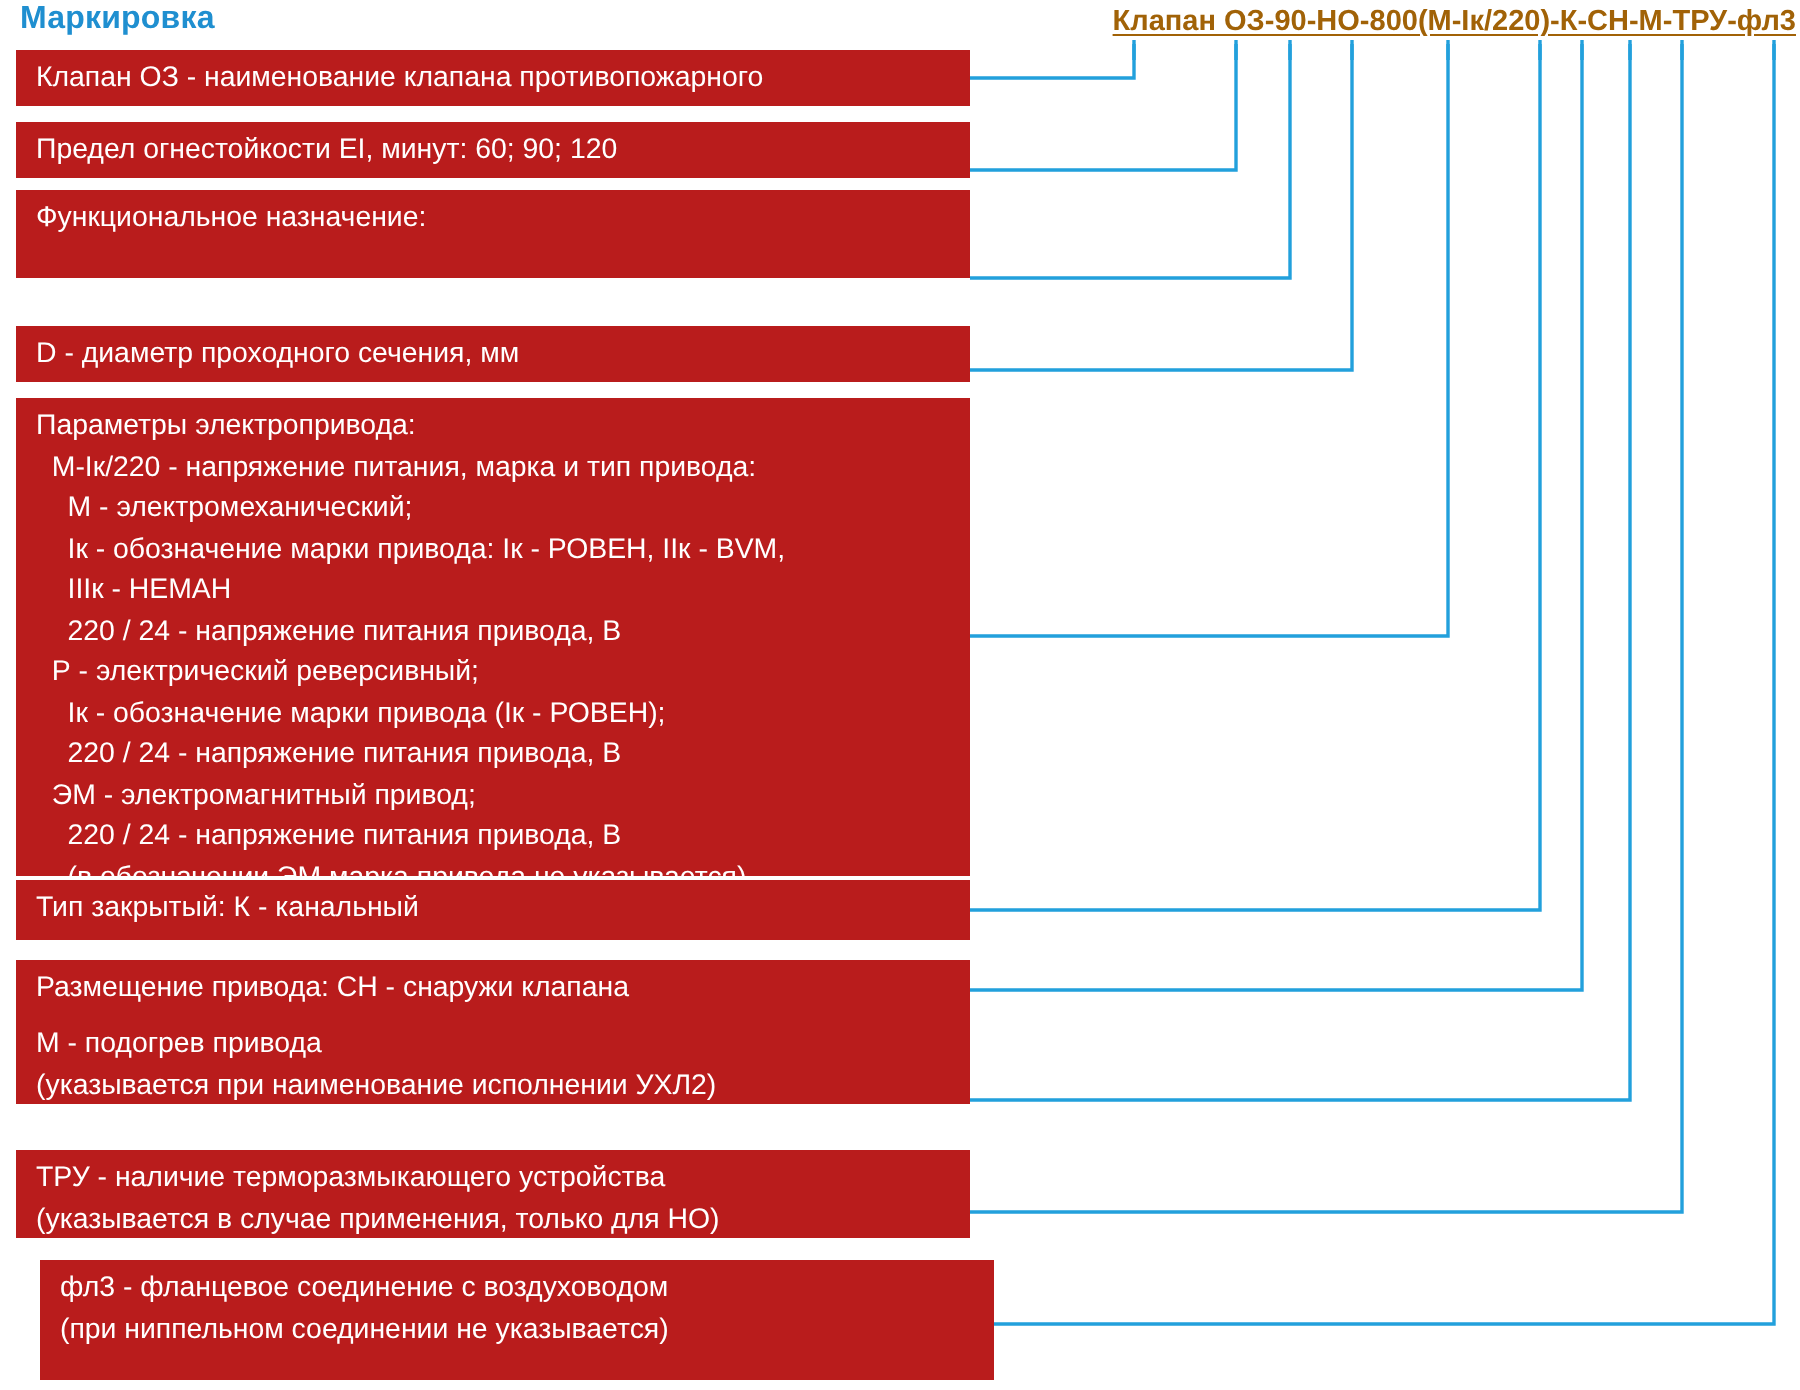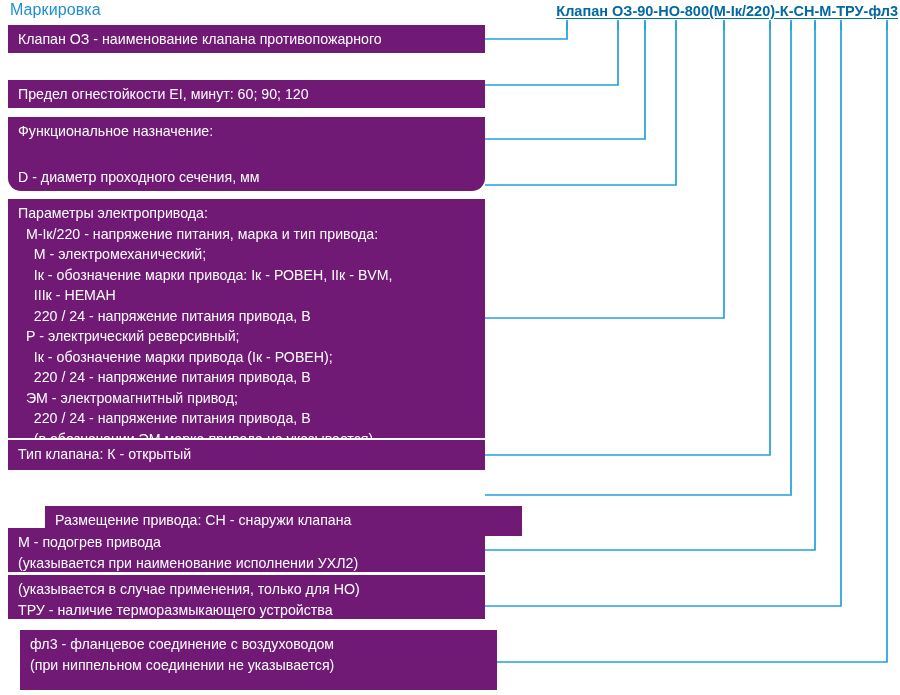--- a/index.html
+++ b/index.html
@@ -10,45 +10,45 @@
     overflow:hidden;
     position:relative;
   }
   #root{position:relative;width:900px;height:695px;}
 
   
   .page-title{
     position:absolute;
     left:10px; top:0px;
     font-size:16px;
-    font-weight:normal;
+    font-weight:bold;
     color:#1f8fd0;
     letter-spacing:0.1px;
     line-height:20px;
     white-space:nowrap;
   }
 
   
   .designation{
     position:absolute;
     right:2px; top:2px;
     font-size:14.5px;
     font-weight:bold;
-    color:#0369a1;
+    color:#a16207;
     white-space:nowrap;
     line-height:18px;
   }
   .designation .seg{ text-decoration:underline; text-underline-offset:2px; }
 
   
   .box{
     position:absolute;
     left:8px;
     width:477px;
-    background:#701a75;
+    background:#b91c1c;
     color:#ffffff;
     box-sizing:border-box;
     padding:4px 0 4px 10px;
     font-size:14.2px;
     line-height:20.5px;
     white-space:pre;
   }
   .box .ln{display:block;}
 
   
@@ -98,24 +98,24 @@
       <line x1="724" y1="20" x2="724" y2="30"></line>
       <line x1="770" y1="20" x2="770" y2="30"></line>
       <line x1="791" y1="20" x2="791" y2="30"></line>
       <line x1="815" y1="20" x2="815" y2="30"></line>
       <line x1="841" y1="20" x2="841" y2="30"></line>
       <line x1="887" y1="20" x2="887" y2="30"></line>
     </svg>
 
   <div id="boxes">
       <div class="box" style="top: 25px; height: 28px;"><span class="ln">Клапан ОЗ - наименование клапана противопожарного</span></div>
-      <div class="box" style="top: 80px; height: 28px;"><span class="ln">Предел огнестойкости EI, минут: 60; 90; 120</span></div>
-      <div class="box" style="top: 117px; height: 60px;"><span class="ln">Функциональное назначение:</span></div>
-      <div class="box" style="top: 163px; height: 28px; border-radius: 13px;"><span class="ln">D - диаметр проходного сечения, мм</span></div>
+      <div class="box" style="top: 61px; height: 28px;"><span class="ln">Предел огнестойкости EI, минут: 60; 90; 120</span></div>
+      <div class="box" style="top: 95px; height: 44px;"><span class="ln">Функциональное назначение:</span></div>
+      <div class="box" style="top: 163px; height: 28px;"><span class="ln">D - диаметр проходного сечения, мм</span></div>
       <div class="box" style="top: 199px; height: 239px;"><span class="ln">Параметры электропривода:</span><span class="ln">  М-Iк/220 - напряжение питания, марка и тип привода:</span><span class="ln">    М - электромеханический;</span><span class="ln">    Iк - обозначение марки привода: Iк - РОВЕН, IIк - BVM,</span><span class="ln">    IIIк - НЕМАН</span><span class="ln">    220 / 24 - напряжение питания привода, В</span><span class="ln">  Р - электрический реверсивный;</span><span class="ln">    Iк - обозначение марки привода (Iк - РОВЕН);</span><span class="ln">    220 / 24 - напряжение питания привода, В</span><span class="ln">  ЭМ - электромагнитный привод;</span><span class="ln">    220 / 24 - напряжение питания привода, В</span><span class="ln">    (в обозначении ЭМ марка привода не указывается)</span></div>
-      <div class="box" style="top: 440px; height: 30px;"><span class="ln">Тип клапана: К - открытый</span></div>
-      <div class="box" style="top: 506px; height: 30px; margin-left: 37px;"><span class="ln">Размещение привода: СН - снаружи клапана</span></div>
-      <div class="box" style="top: 528px; height: 44px;"><span class="ln">М - подогрев привода</span><span class="ln">(указывается при наименование исполнении УХЛ2)</span></div>
-      <div class="box" style="top: 575px; height: 44px;"><span class="ln">(указывается в случае применения, только для НО)</span><span class="ln">ТРУ - наличие терморазмыкающего устройства</span></div>
+      <div class="box" style="top: 440px; height: 30px;"><span class="ln">Тип закрытый: К - канальный</span></div>
+      <div class="box" style="top: 480px; height: 30px;"><span class="ln">Размещение привода: СН - снаружи клапана</span></div>
+      <div class="box" style="top: 508px; height: 44px;"><span class="ln">М - подогрев привода</span><span class="ln">(указывается при наименование исполнении УХЛ2)</span></div>
+      <div class="box" style="top: 575px; height: 44px;"><span class="ln">ТРУ - наличие терморазмыкающего устройства</span><span class="ln">(указывается в случае применения, только для НО)</span></div>
       <div class="box" style="top: 630px; height: 60px; margin-left: 12px;"><span class="ln">фл3 - фланцевое соединение с воздуховодом</span><span class="ln">(при ниппельном соединении не указывается)</span></div>
     </div>
 
 </div>
 
 </body></html>

